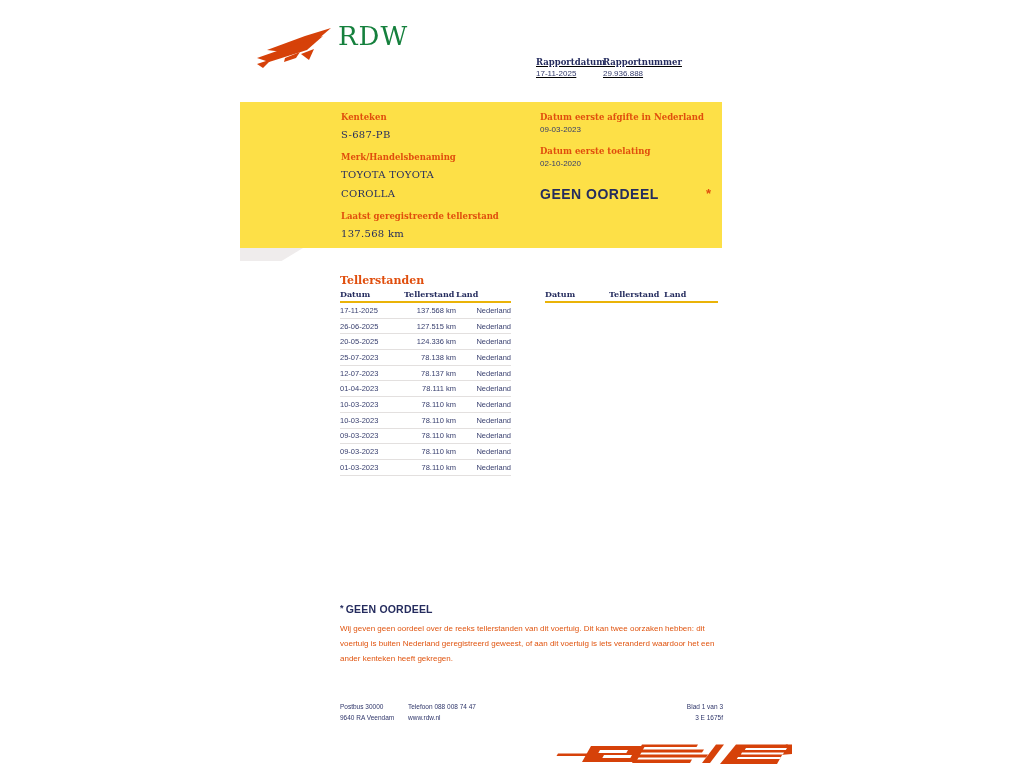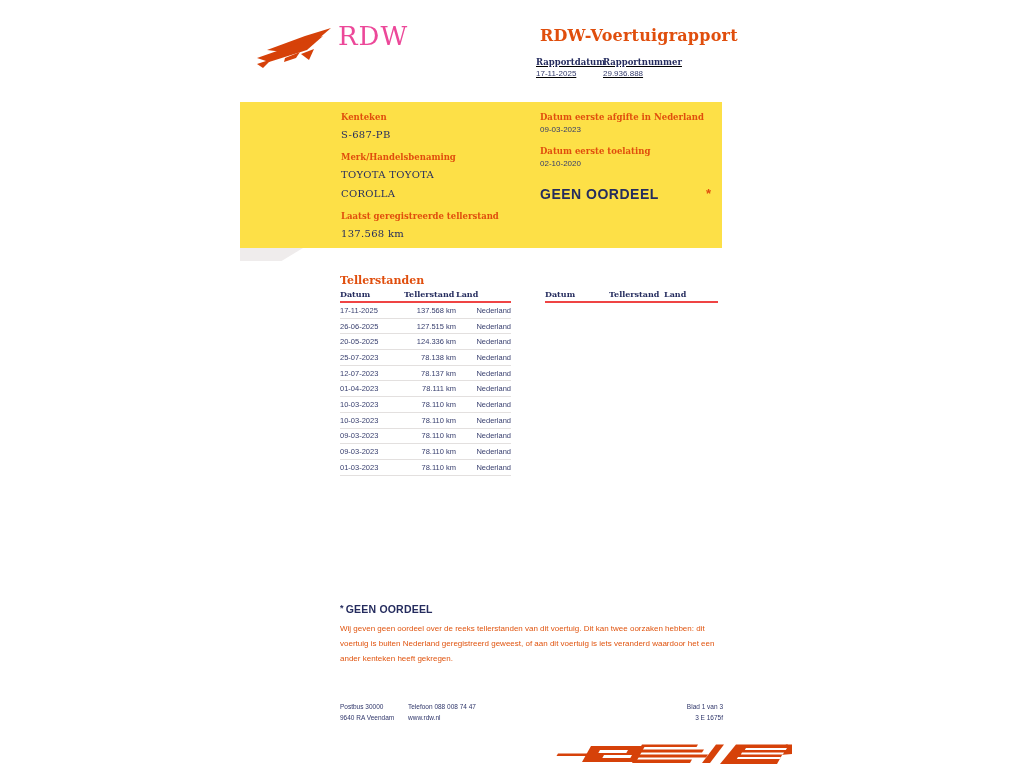--- a/index.html
+++ b/index.html
@@ -2,21 +2,21 @@
 <html><head>
 <meta charset="utf-8">
 <style>
   html,body{margin:0;padding:0;background:#ffffff;}
   .page{position:relative;width:1024px;height:768px;background:#ffffff;overflow:hidden;
         font-family:"Liberation Sans",sans-serif;}
 
   
   .logo-bird{position:absolute;left:257px;top:28px;width:76px;height:40px;}
   .logo-text{position:absolute;left:338px;top:21px;font-family:"DejaVu Serif",serif;
-             font-size:26px;letter-spacing:1px;color:#ec4899;}
+             font-size:26px;letter-spacing:1px;color:#15803d;}
   .doc-title{position:absolute;left:540px;top:26px;font-family:"DejaVu Serif",serif;
              font-weight:bold;font-size:16px;color:#E04E0D;letter-spacing:.2px;}
   .report-meta{position:absolute;left:536px;top:56px;display:grid;
                grid-template-columns:67px auto;grid-auto-rows:auto;column-gap:0;text-decoration:underline;}
   .meta-label{font-family:"DejaVu Serif",serif;font-weight:bold;font-size:8.5px;
               color:#252C5E;line-height:12px;}
   .meta-value{font-size:8px;color:#343B6B;line-height:12px;}
 
   
   .graybox{position:absolute;left:240px;top:102px;width:482px;height:146px;background:#fde047;}
@@ -33,21 +33,21 @@
   .oordeel{font-weight:bold;font-size:14px;color:#252C5E;letter-spacing:.5px;margin-top:16px;}
   .oordeel-mark{position:absolute;right:11px;top:84px;color:#E04E0D;font-weight:bold;
                 font-size:13px;}
 
   
   .section-title{position:absolute;left:340px;top:274px;font-family:"DejaVu Serif",serif;
                  font-weight:bold;font-size:11px;color:#E04E0D;}
   .mtable{position:absolute;top:289px;}
   .mtable.left{left:340px;width:171px;}
   .mtable.right{left:545px;width:173px;}
-  .thead{display:grid;border-bottom:2px solid #ef4444;padding-bottom:2px;}
+  .thead{display:grid;border-bottom:2px solid #eab308;padding-bottom:2px;}
   .mtable.left .thead{grid-template-columns:64px 52px 55px;}
   .mtable.right .thead{grid-template-columns:64px 55px 54px;}
   .th{font-family:"DejaVu Serif",serif;font-weight:bold;font-size:8px;color:#252C5E;}
   .th.r{text-align:left;}
   .trow{display:grid;grid-template-columns:64px 52px 55px;align-items:center;
         height:14.7px;border-bottom:1px solid #E3E0DF;}
   .tcell{font-size:7.5px;color:#3A4170;}
   .tcell.c1,.tcell.c2{text-align:right;}
 
   
@@ -73,21 +73,20 @@
     <g fill="#D64109">
       <polygon points="10,22 48,8 74,0 60,12 26,24"></polygon>
       <polygon points="0,30 40,16 66,8 50,22 12,34"></polygon>
       <polygon points="0,36 15,31 6,40"></polygon>
       <polygon points="44,26 57,21 52,32"></polygon>
       <polygon points="28,30 43,24 39,30 27,34"></polygon>
     </g>
   </svg>
   <div class="logo-text">RDW</div>
 
-  <div class="doc-title">RDW-Voertuigrapport</div>
 
   <div class="report-meta">
     <div class="meta-label">Rapportdatum</div>
     <div class="meta-label">Rapportnummer</div>
     <div class="meta-value">17-11-2025</div>
     <div class="meta-value">29.936.888</div>
   </div>
 
   <div class="graybox">
     <div class="tail"></div>

